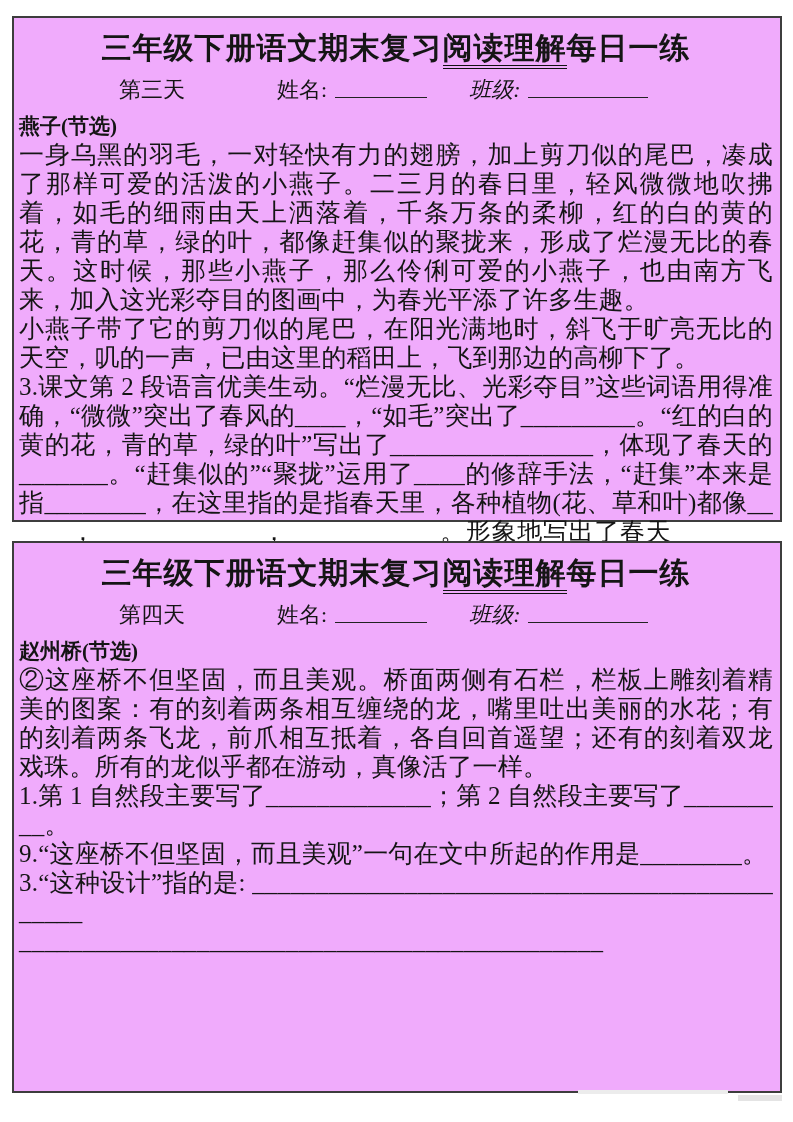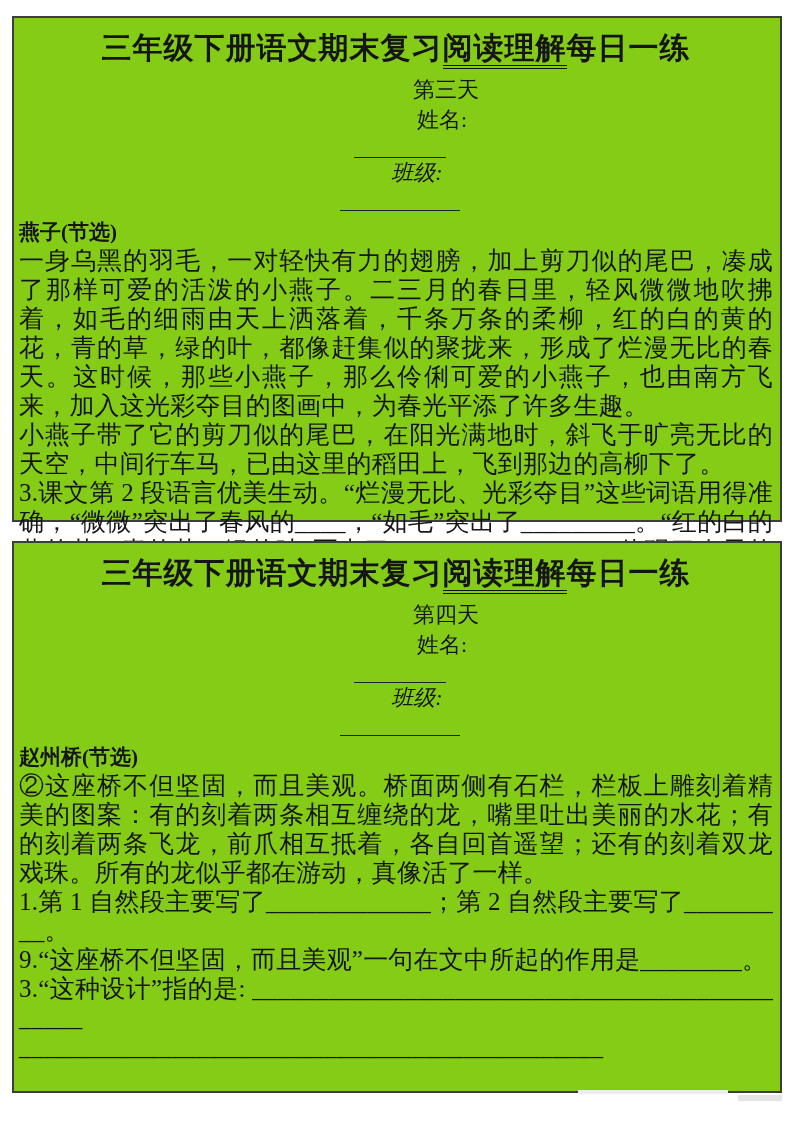--- a/index.html
+++ b/index.html
@@ -9,40 +9,39 @@
     background:#ffffff;
     font-family:"Liberation Serif","DejaVu Serif",serif;
     color:#151515;
     overflow:hidden;
   }
   .box{
     position:absolute;
     left:12px;width:770px;
     box-sizing:border-box;
     border:2px solid #3d3d3d;
-    background:#84cc16;
+    background:#f0abfc;
     padding:0 7px 0 5px;
   }
   .box1{top:16px;height:506px;}
   .box2{top:541px;height:552px;}
   .title{
     margin:10px 0 6px 0;
     text-align:center;
     font-size:30px;
     font-weight:bold;
     letter-spacing:1px;
     white-space:nowrap;
   }
   .dbl{border-bottom:4px double #111;padding-bottom:1px;}
   .hdr{
     display:flex;
-    align-items:center;
+    align-items:flex-start;
     font-size:22px;
     margin:2px 0 7px 0;
-    flex-direction:column;
   }
   .hdr .day{margin-left:100px;}
   .hdr .f1{margin-left:92px;}
   .hdr .f2{margin-left:42px;font-style:italic;}
   .blank{
     display:inline-block;
     border-bottom:1.6px solid #222;
     height:1em;
     vertical-align:-3px;
     margin-left:8px;
@@ -71,21 +70,21 @@
     <h1 class="title"><span>三年级下册语文期末复习</span><span class="dbl">阅读理解</span><span>每日一练</span></h1>
     <div class="hdr">
       <span class="day">第三天</span>
       <span class="f1">姓名:</span>
       <span class="blank nb"></span>
       <span class="f2">班级:</span>
       <span class="blank cb"></span>
     </div>
     <p class="ptitle">燕子(节选)</p>
     <p class="para">一身乌黑的羽毛，一对轻快有力的翅膀，加上剪刀似的尾巴，凑成了那样可爱的活泼的小燕子。二三月的春日里，轻风微微地吹拂着，如毛的细雨由天上洒落着，千条万条的柔柳，红的白的黄的花，青的草，绿的叶，都像赶集似的聚拢来，形成了烂漫无比的春天。这时候，那些小燕子，那么伶俐可爱的小燕子，也由南方飞来，加入这光彩夺目的图画中，为春光平添了许多生趣。</p>
-    <p class="para">小燕子带了它的剪刀似的尾巴，在阳光满地时，斜飞于旷亮无比的天空，中间行车马，已由这里的稻田上，飞到那边的高柳下了。</p>
+    <p class="para">小燕子带了它的剪刀似的尾巴，在阳光满地时，斜飞于旷亮无比的天空，叽的一声，已由这里的稻田上，飞到那边的高柳下了。</p>
     <p class="para">3.课文第 2 段语言优美生动。“烂漫无比、光彩夺目”这些词语用得准确，“微微”突出了春风的____，“如毛”突出了_________。“红的白的黄的花，青的草，绿的叶”写出了________________，体现了春天的_______。“赶集似的”“聚拢”运用了____的修辞手法，“赶集”本来是指________，在这里指的是指春天里，各种植物(花、草和叶)都像______，_____________，____________。形象地写出了春天________________的景象。</p>
   </section>
 
   <section class="box box2">
     <h1 class="title"><span>三年级下册语文期末复习</span><span class="dbl">阅读理解</span><span>每日一练</span></h1>
     <div class="hdr">
       <span class="day">第四天</span>
       <span class="f1">姓名:</span>
       <span class="blank nb"></span>
       <span class="f2">班级:</span>

